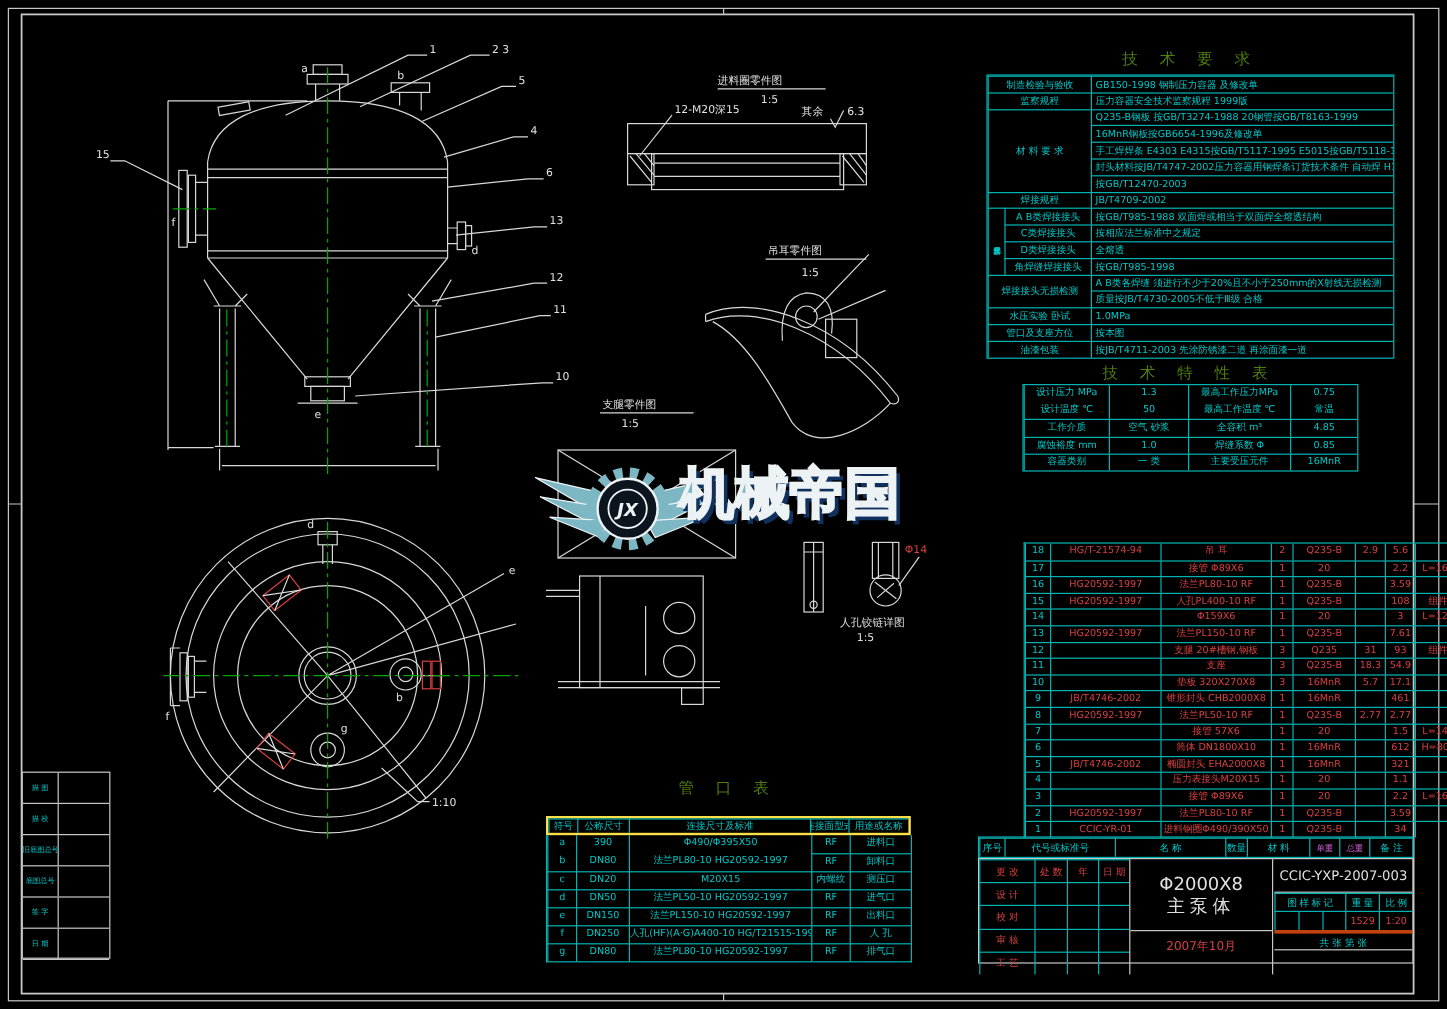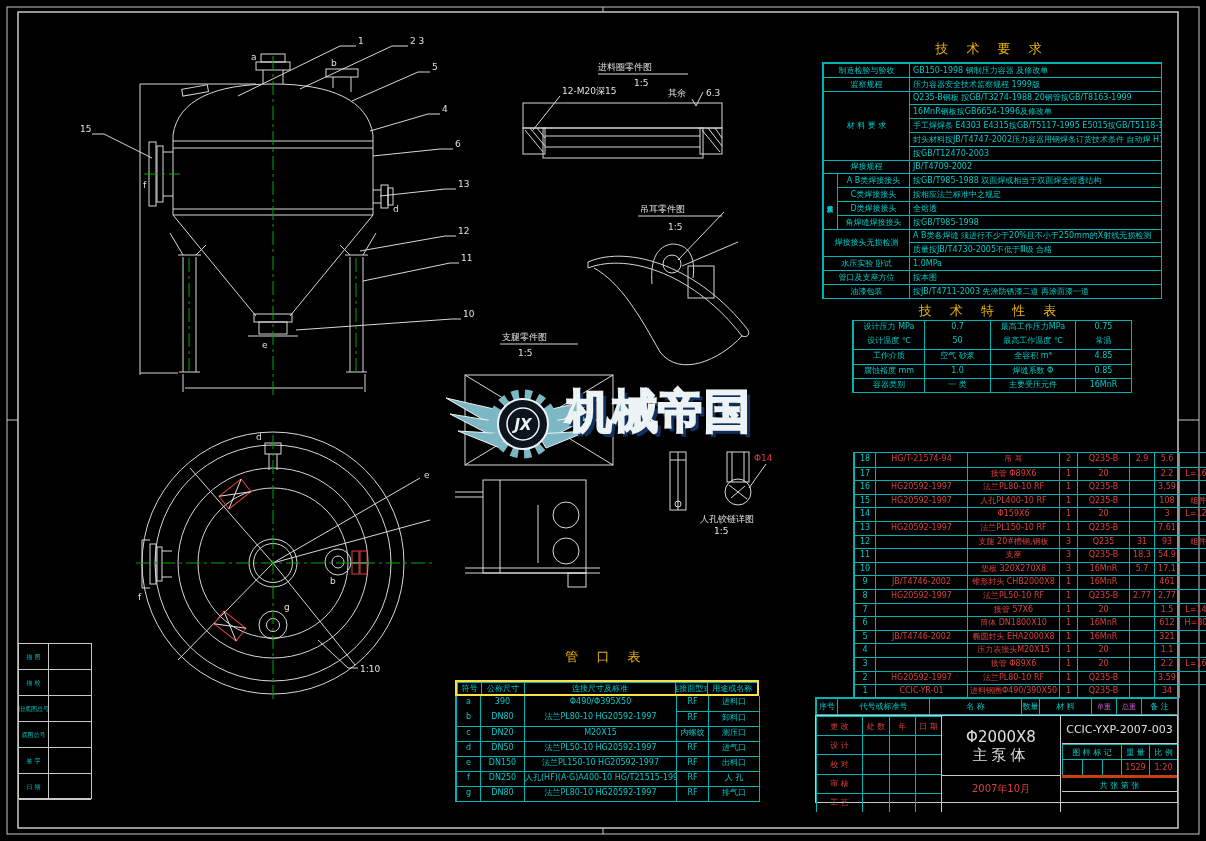--- a/index.html
+++ b/index.html
@@ -5,21 +5,21 @@
   html,body{margin:0;padding:0;background:#000;}
   #canvas{position:relative;width:1206px;height:841px;background:#000;overflow:hidden;
           font-family:"DejaVu Sans","Liberation Sans",sans-serif;}
   svg text{font-family:"DejaVu Sans","Liberation Sans",sans-serif;}
   .abs{position:absolute;}
   
   .cy{color:#00c8c8;}
   .red{color:#d84040;}
   .wh{color:#e0e0e0;}
   .mg{color:#cf5fd8;}
-  .tbl-title{color:#eab308;font-size:13px;letter-spacing:7px;text-align:center;white-space:nowrap;}
+  .tbl-title{color:#4d7c0f;font-size:13px;letter-spacing:7px;text-align:center;white-space:nowrap;}
   .grid{box-sizing:border-box;border:1px solid #00b4b4;}
   .grid .cell{box-sizing:border-box;border-left:1px solid #00b4b4;border-top:1px solid #00b4b4;
       font-size:8px;line-height:12.5px;overflow:hidden;white-space:nowrap;text-align:center;}
   .grid .cell:nth-child(-n+8){border-top:none;}
   .tq-cell{box-sizing:border-box;border-left:1px solid #00b4b4;border-top:1px solid #00b4b4;
       font-size:8px;color:#00c8c8;overflow:hidden;white-space:nowrap;display:flex;align-items:center;}
   .tq-lab{justify-content:center;text-align:center;}
   .tq-val{padding-left:3px;}
   .vtext{writing-mode:vertical-rl;text-orientation:upright;font-size:6px;line-height:7px;letter-spacing:0;}
   
@@ -271,21 +271,21 @@
     <div class="tq-cell tq-val">1.0MPa</div>
     <div class="tq-cell tq-lab" style="grid-column:1/3">管口及支座方位</div>
     <div class="tq-cell tq-val">按本图</div>
     <div class="tq-cell tq-lab" style="grid-column:1/3">油漆包装</div>
     <div class="tq-cell tq-val">按JB/T4711-2003 先涂防锈漆二道 再涂面漆一道</div>
   </div>
 
   <div class="abs tbl-title" style="left:852px;top:302px;width:278px;">技 术 特 性 表</div>
   <div class="abs grid" style="left: 852px; top: 320px; grid-auto-rows: 14.2px; display: grid; grid-template-columns: 71px 66px 85px 56px;">
       <div class="cell cy">设计压力 MPa</div>
-      <div class="cell cy">0.7</div>
+      <div class="cell cy">1.3</div>
       <div class="cell cy">最高工作压力MPa</div>
       <div class="cell cy">0.75</div>
       <div class="cell cy">设计温度 ℃</div>
       <div class="cell cy">50</div>
       <div class="cell cy">最高工作温度 ℃</div>
       <div class="cell cy">常温</div>
       <div class="cell cy">工作介质</div>
       <div class="cell cy">空气 砂浆</div>
       <div class="cell cy">全容积 m³</div>
       <div class="cell cy">4.85</div>
@@ -484,21 +484,21 @@
     <div class="abs" style="left:125px;top:0;width:120px;height:96px;border-left:1px solid #c8c8c8;border-right:1px solid #c8c8c8;box-sizing:border-box;text-align:center;">
       <div class="wh" style="font-size:15px;margin-top:12px;">Φ2000X8</div>
       <div class="wh" style="font-size:15px;letter-spacing:4px;">主泵体</div>
       <div style="border-top:1px solid #c8c8c8;margin-top:10px;"></div>
       <div class="red" style="font-size:10px;margin-top:6px;">2007年10月</div>
     </div>
 
     <div class="abs" style="left:246px;top:0;width:115px;height:28px;border-bottom:1px solid #c8c8c8;box-sizing:border-box;display:flex;align-items:center;justify-content:center;">
       <span class="wh" style="font-size:11px;">CCIC-YXP-2007-003</span>
     </div>
-    <div class="abs" style="left:246px;top:28px;width:115px;height:15px;display:flex;">
+    <div class="abs" style="left:246px;top:28px;width:115px;height:15px;display:flex;font-family:Liberation Serif, serif;">
       <div class="tq-cell tq-lab" style="width:59px">图 样 标 记</div>
       <div class="tq-cell tq-lab" style="width:28px">重 量</div>
       <div class="tq-cell tq-lab" style="width:28px">比 例</div>
     </div>
     <div class="abs" style="left:246px;top:43px;width:115px;height:16px;display:flex;">
       <div class="tq-cell" style="width:20px"></div>
       <div class="tq-cell" style="width:20px"></div>
       <div class="tq-cell" style="width:19px"></div>
       <div class="tq-cell tq-lab red" style="width:28px;color:#d84040">1529</div>
       <div class="tq-cell tq-lab red" style="width:28px;color:#d84040">1:20</div>

